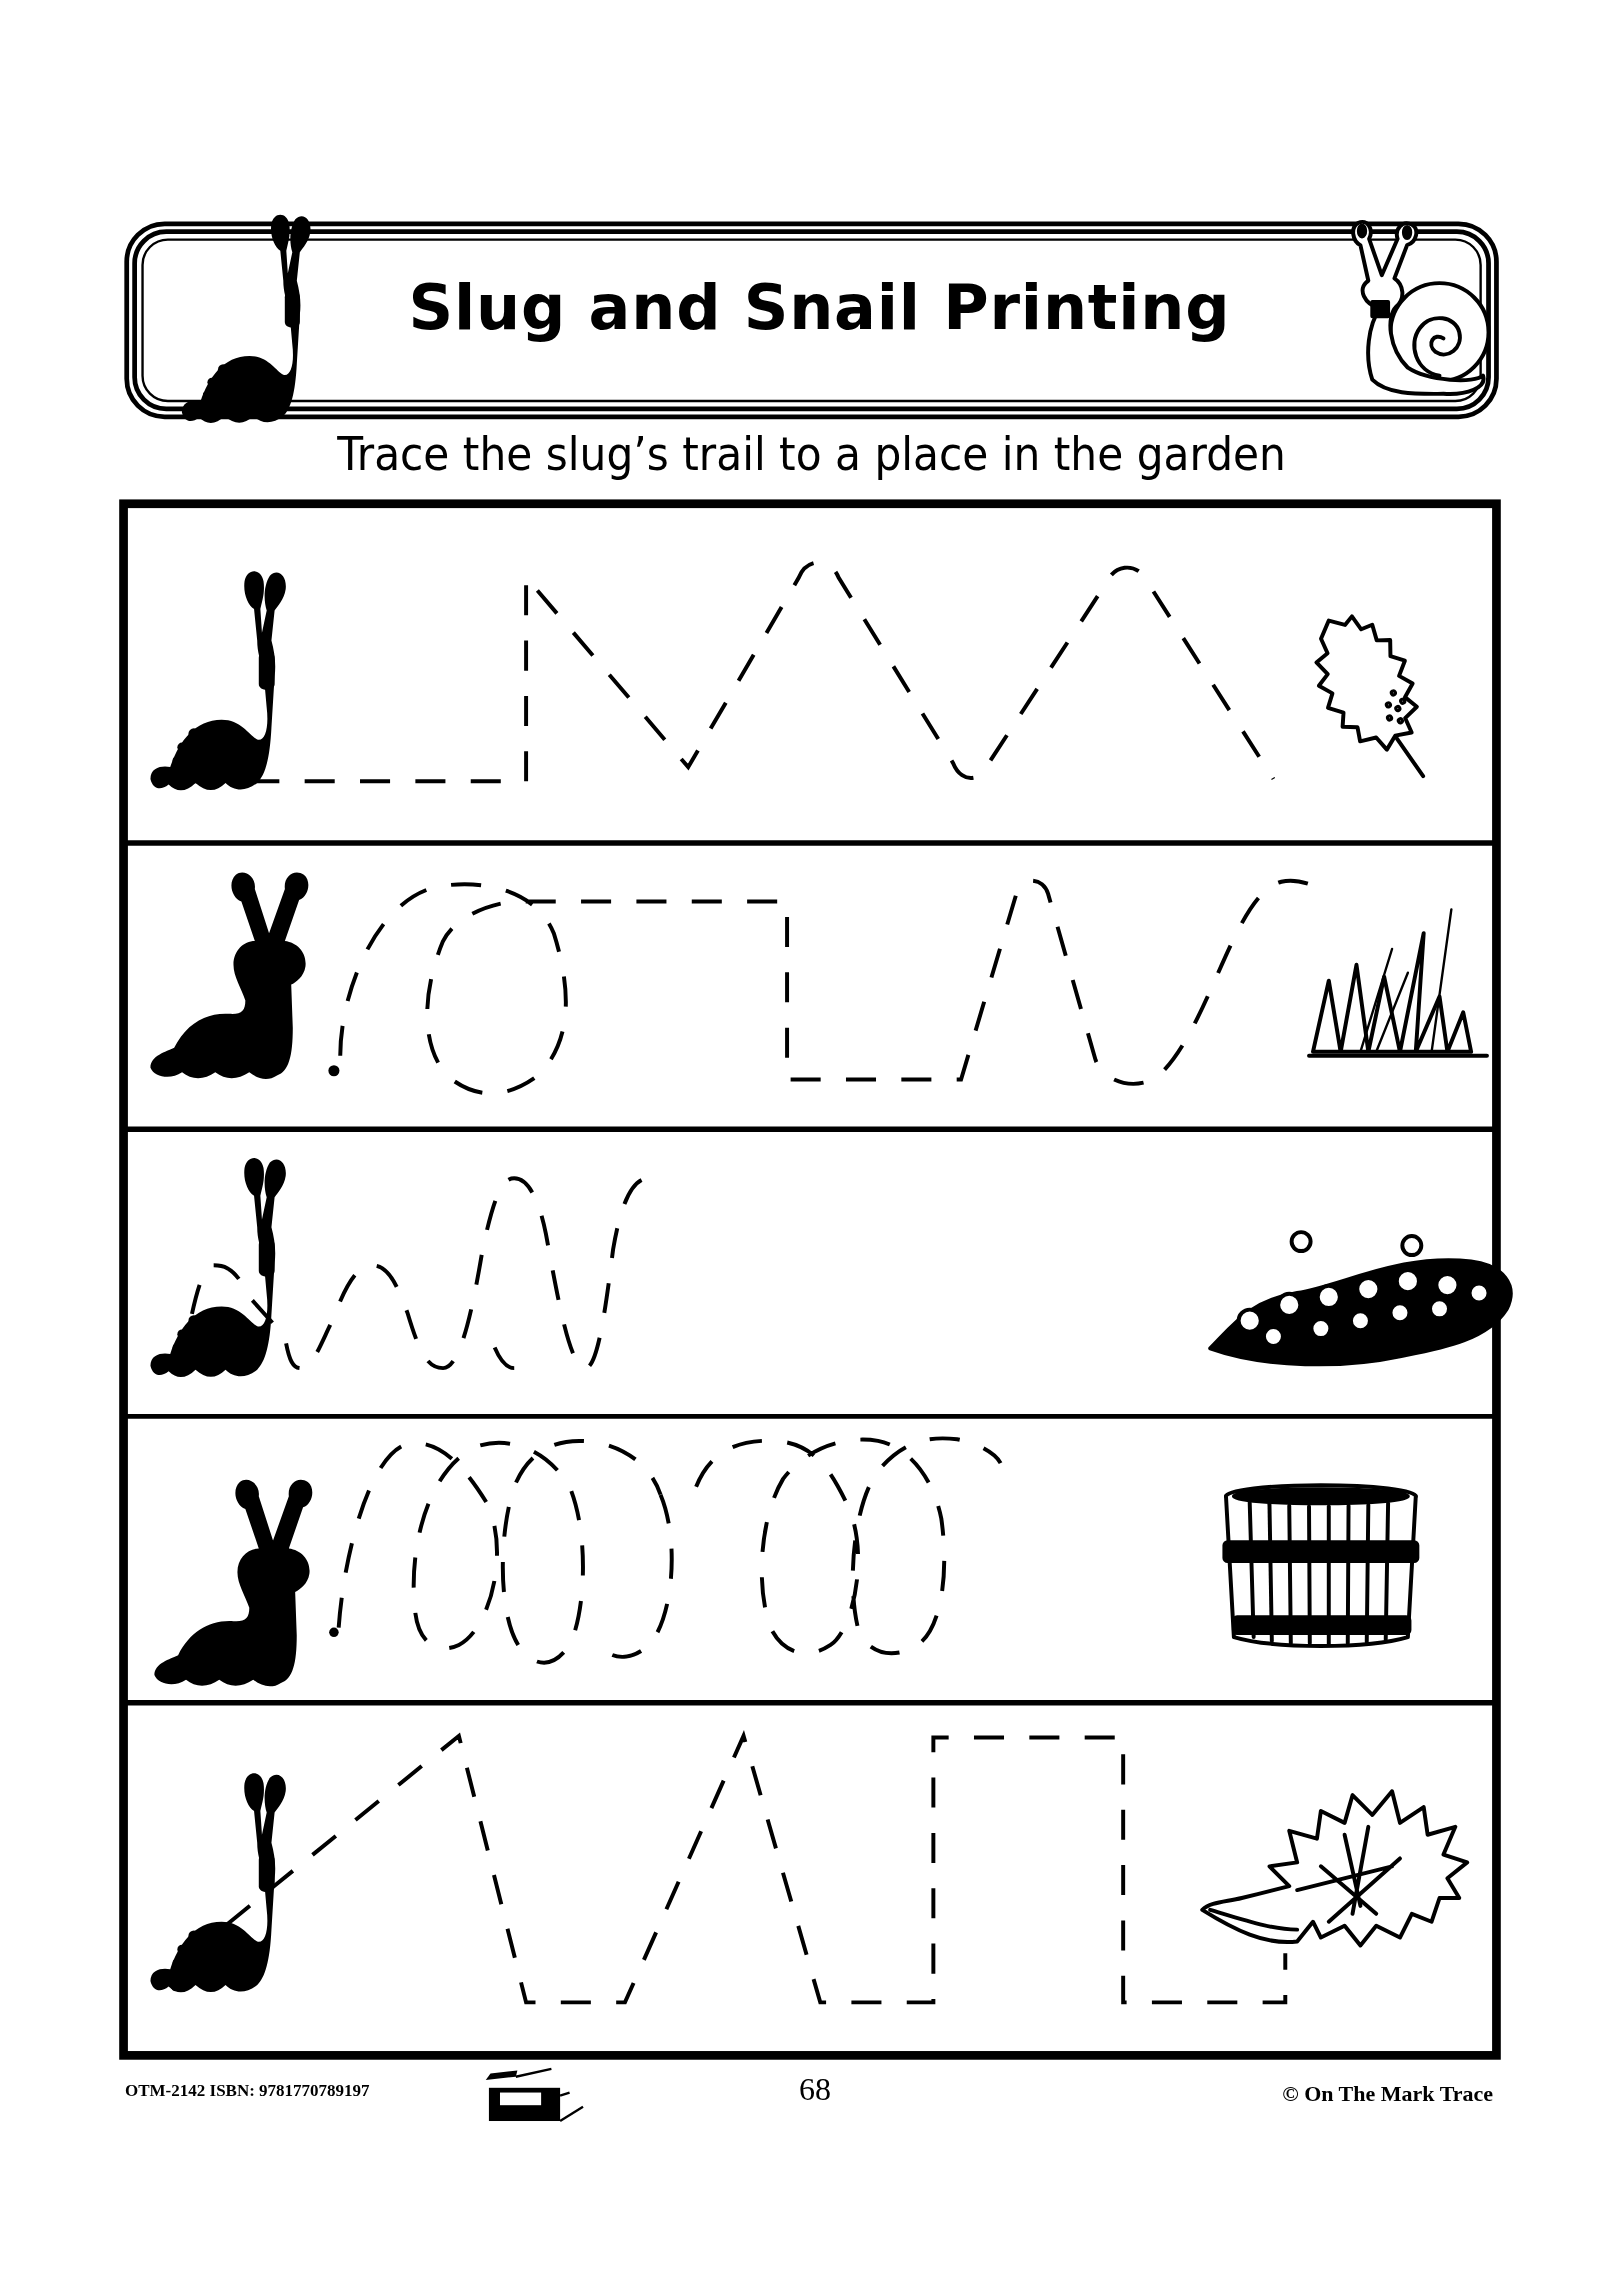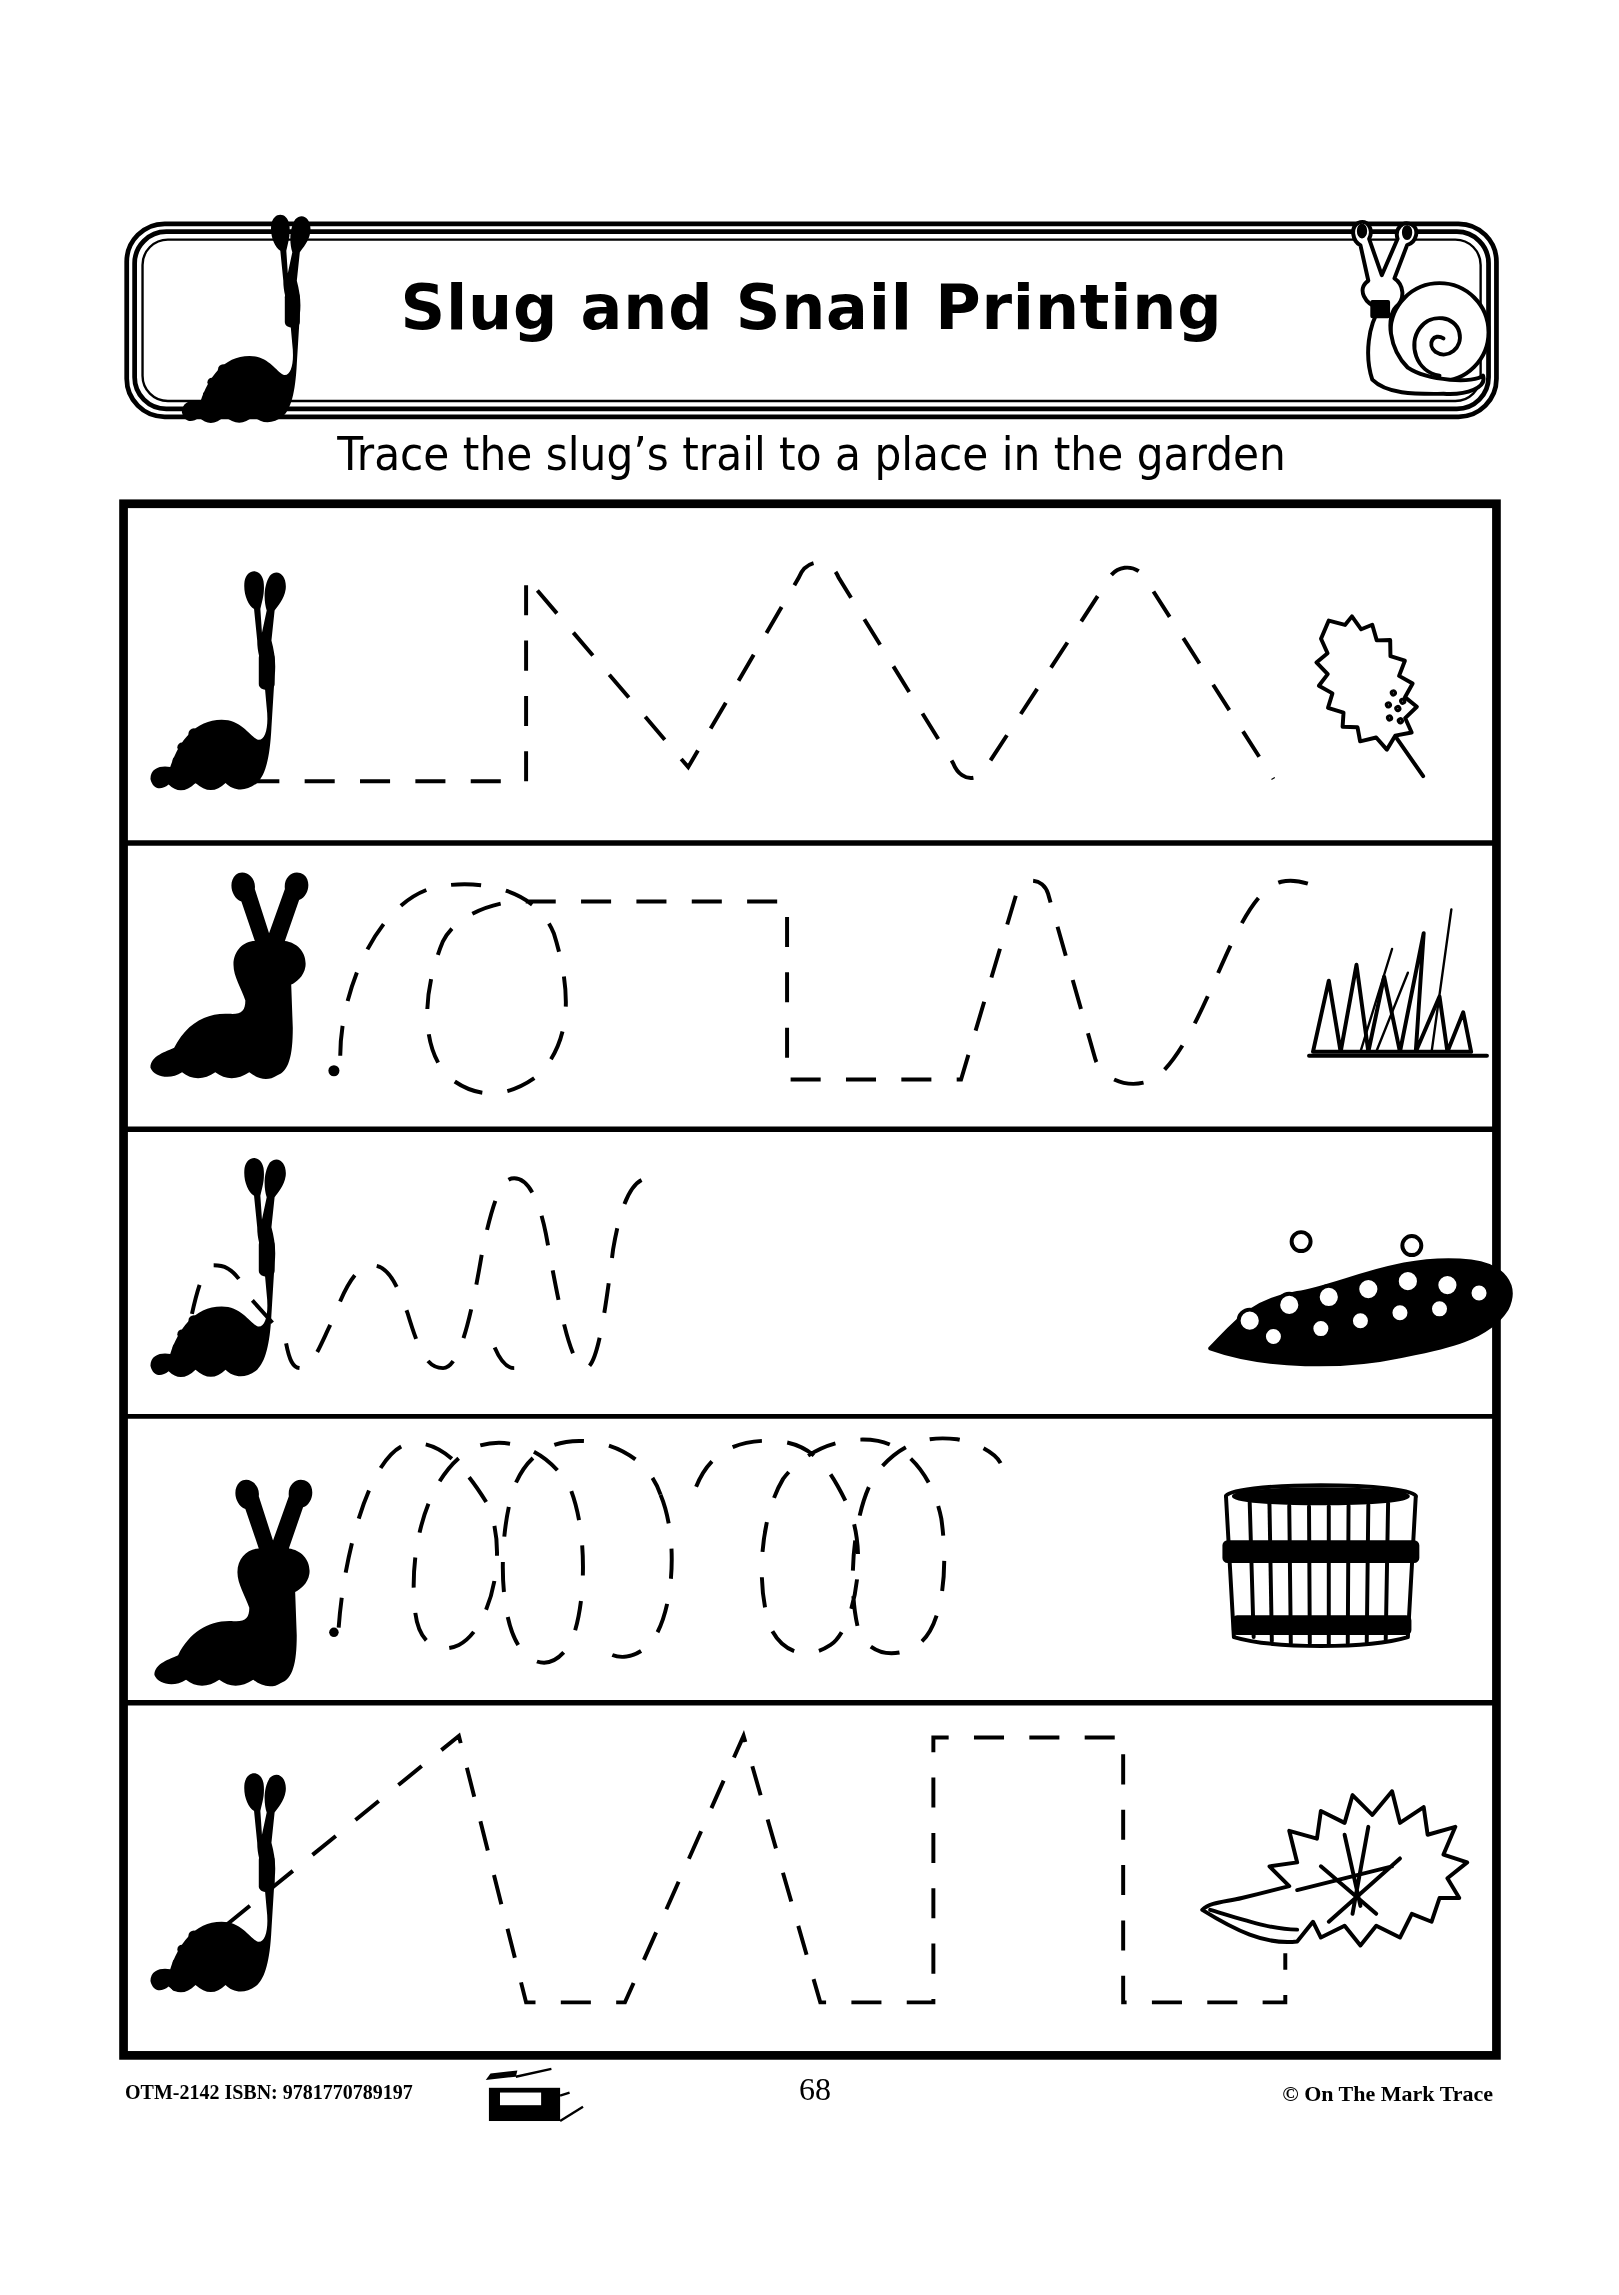--- a/index.html
+++ b/index.html
@@ -2,30 +2,30 @@
 <html style="font-size:12.7px"><head>
 <meta charset="utf-8">
 <style>
   html, body { margin: 0; padding: 0; background: #ffffff; }
   body { width: 1620px; height: 2295px; position: relative; overflow: hidden; }
   .page { position: absolute; left: 0; top: 0; width: 1620px; height: 2295px; background: #ffffff; }
   svg.canvas { position: absolute; left: 0; top: 0; width: 1620px; height: 2295px; }
   .title-text {
     position: absolute; left: 124px; top: 271px; width: 1375px; text-align: center;
     font-family: "DejaVu Sans", sans-serif; font-weight: bold; font-size: 62px;
-    color: #000; letter-spacing: 0.8px;
+    color: #000; letter-spacing: 0.8px; padding-left: 8px;
   }
   .subtitle {
     position: absolute; left: 124px; top: 427px; width: 1375px; text-align: center;
     font-family: "DejaVu Sans", sans-serif; font-size: 46px; color: #000;
     font-weight: normal; letter-spacing: 0px; transform: scaleX(0.92);
   }
   .footer { position: absolute; top: 2071px; left: 0; width: 1620px; height: 47px;
     font-family: "Liberation Serif", serif; color: #000; }
-  .footer .code { position: absolute; left: 125px; top: 9.5px; font-size: 20px; font-weight: bold; }
+  .footer .code { position: absolute; left: 125px; top: 9.5px; font-size: 17px; font-weight: bold; }
   .footer .page-num { position: absolute; left: 799px; top: 0px; font-size: 32px; text-align: center; }
   .footer .copyright { position: absolute; right: 127px; top: 9.5px; font-size: 22px; font-weight: bold; }
 
   .trail path, .trail line, .trail polyline {
     fill: none; stroke: #000; stroke-width: 5; stroke-dasharray: 38 32; stroke-linecap: butt;
   }
   .art path, .art ellipse, .art circle, .art line, .art polyline, .art polygon, .art rect {
     stroke: #000; stroke-width: 5; fill: #fff; stroke-linejoin: round; stroke-linecap: round;
   }
   .art .nofill { fill: none; }

